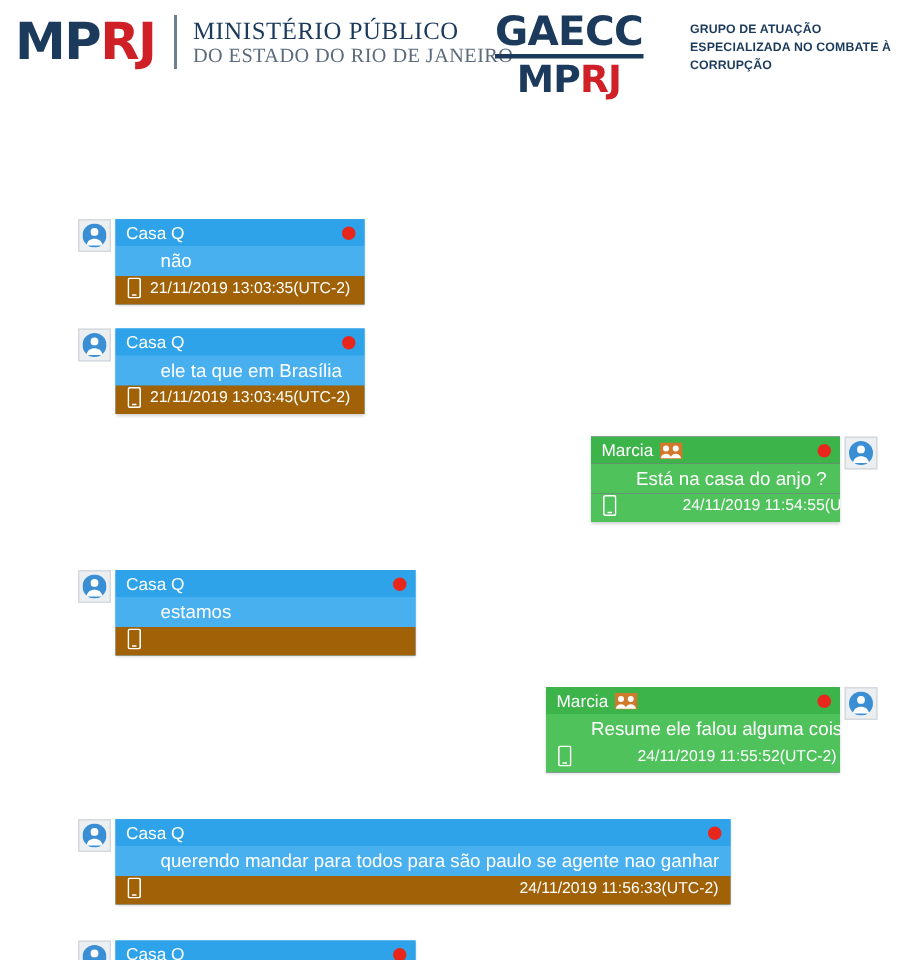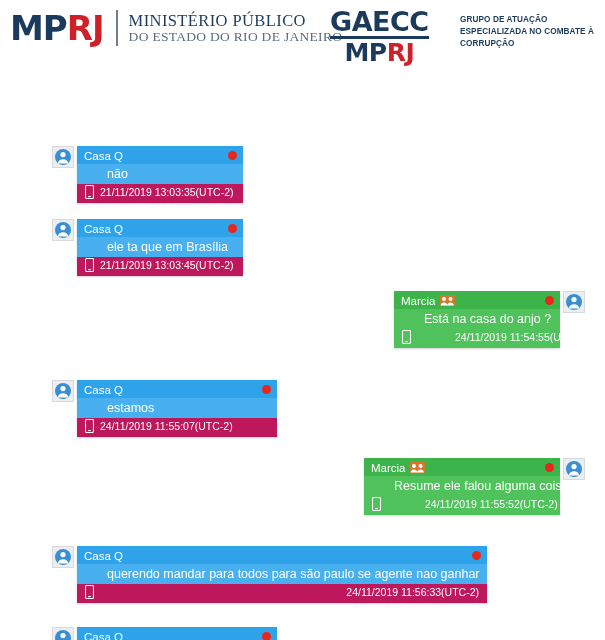--- a/index.html
+++ b/index.html
@@ -177,21 +177,21 @@
     white-space: nowrap;
     margin-left: 22px;
   }
 
   .bubble-foot {
     display: flex;
     align-items: center;
     gap: 6px;
     padding: 1px 8px 4px 8px;
   }
-  .bubble.blue .bubble-foot { background: #be185d; }
+  .bubble.blue .bubble-foot { background: #a16207; }
   .bubble.green .bubble-foot { background: #4fc25c; gap: 44px; }
   .bubble-foot.spread { justify-content: space-between; }
   .time {
     color: #ffffff;
     font-size: 10.5px;
     font-family: "Liberation Sans", sans-serif;
     white-space: nowrap;
   }
   .phone-icon svg { display: block; }
 </style>
@@ -333,21 +333,20 @@
         <div class="bubble-body">
           <div class="text">estamos</div>
         </div>
         <div class="bubble-foot">
           <span class="phone-icon">
             <svg width="9" height="14" viewBox="0 0 9 14">
               <rect x="0.5" y="0.5" width="8" height="13" rx="1.2" fill="none" stroke="#ffffff" stroke-width="1.1"></rect>
               <line x1="3" y1="11.6" x2="6" y2="11.6" stroke="#ffffff" stroke-width="1"></line>
             </svg>
           </span>
-          <span class="time">24/11/2019 11:55:07(UTC-2)</span>
         </div>
       </div>
     </div>
     <div class="msg right" style="top: 396px; left: 364px;">
       <div class="bubble green" style="width: 196px;">
         <div class="bubble-head">
           <div class="name-wrap">
             <span class="sender">Marcia</span>
             <span class="group-icon">
               <svg width="15" height="11" viewBox="0 0 15 11">

